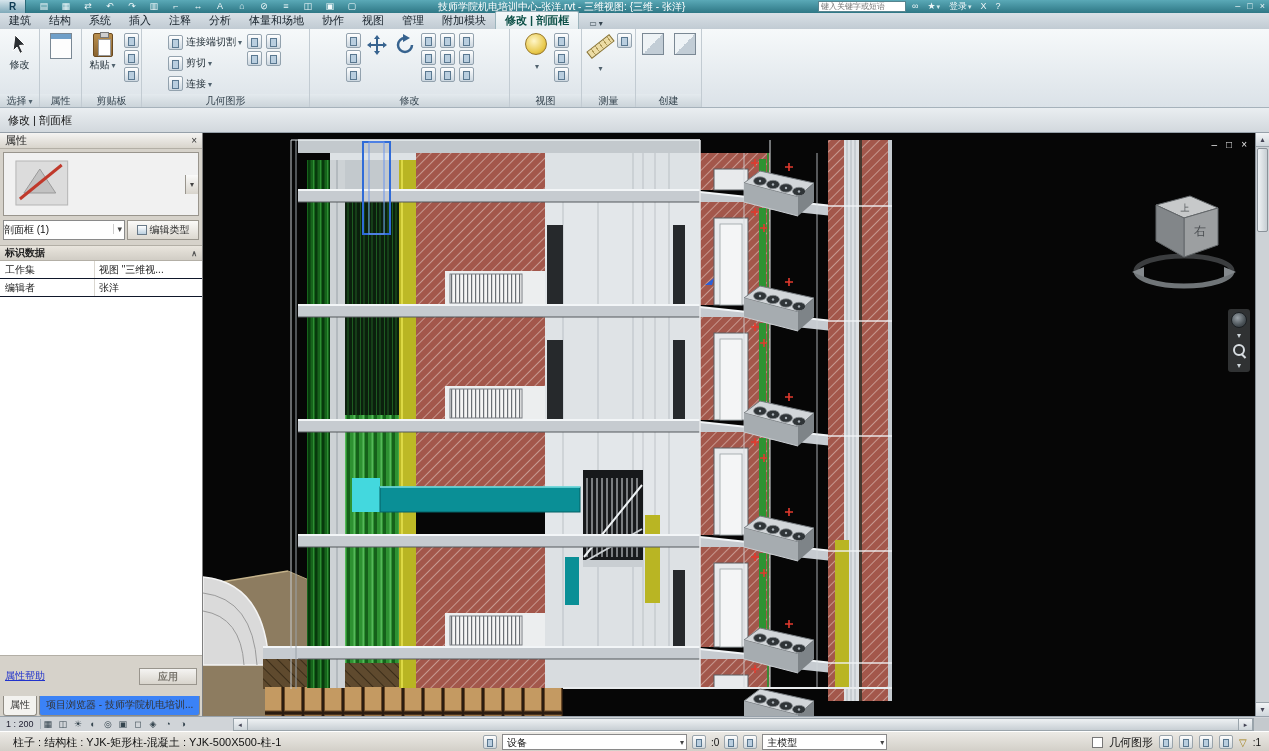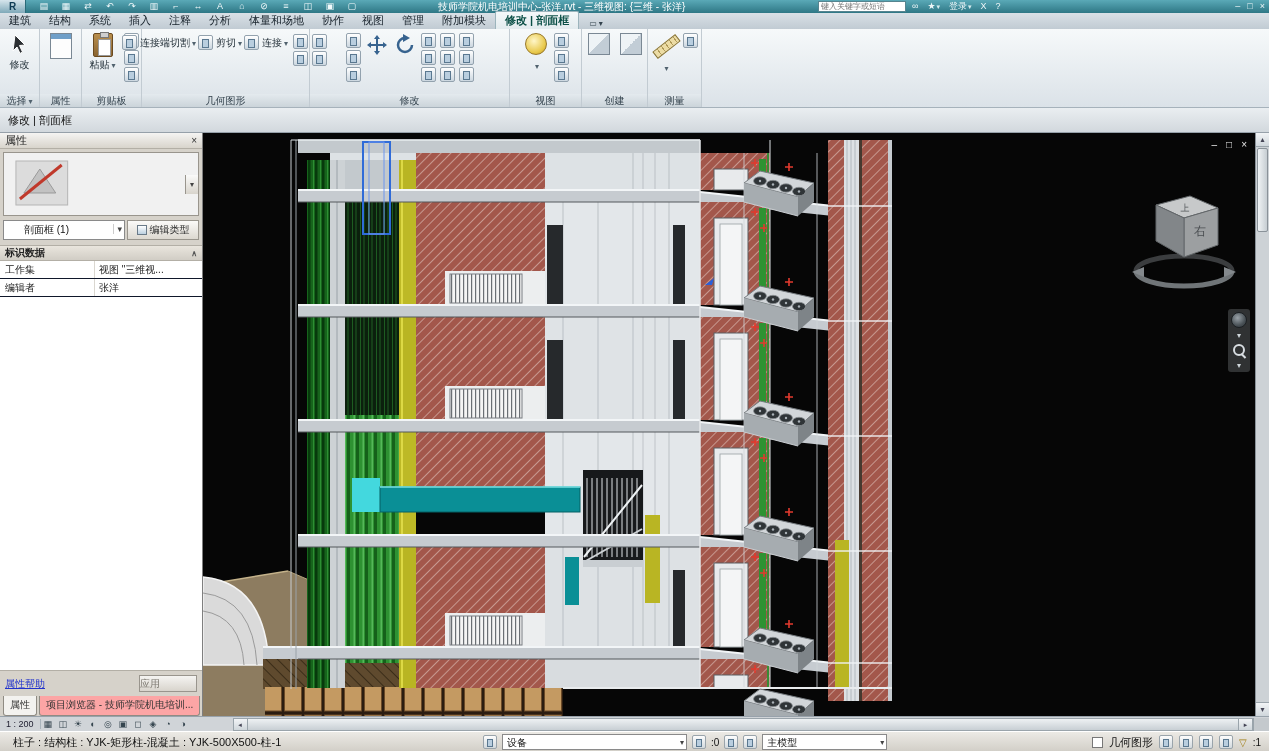--- a/index.html
+++ b/index.html
@@ -34,21 +34,21 @@
 .cap{font-size:10px;color:#1d2a33;margin-top:1px;white-space:nowrap;}
 .ic24{width:24px;height:24px;display:block;}
 .mi{display:inline-block;width:15px;height:15px;border:1px solid #93a2ae;border-radius:2px;background:linear-gradient(#ffffff,#ccd7e0);flex:none;}
 .mi::after{content:"";display:block;margin:3px;height:7px;border:1px solid #5a7890;background:#b9cedf;}
 .mi-col{display:flex;flex-direction:column;gap:2px;margin-left:3px;}
 .icon-props{display:block;width:22px;height:26px;background:#fdfdfd;border:1px solid #7a8894;box-shadow:inset 0 5px 0 #6f9fc8;}
 .icon-paste{display:block;width:20px;height:24px;background:linear-gradient(#b98f4e,#8a6430);border:1px solid #6a4a20;position:relative;border-radius:2px;}
 .icon-paste::after{content:"";position:absolute;left:4px;top:5px;width:11px;height:15px;background:#fff;border:1px solid #999;}
 .icon-paste::before{content:"";position:absolute;left:6px;top:-2px;width:7px;height:4px;background:#cfcfcf;border:1px solid #777;}
 .geo-wrap{display:flex;gap:5px;}
-.geo-rows{display:flex;flex-direction:row;gap:2px;}
+.geo-rows{display:flex;flex-direction:column;gap:2px;}
 .geo-row{display:flex;align-items:center;gap:3px;height:19px;font-size:10px;color:#1d2a33;white-space:nowrap;}
 .geo-side{display:grid;grid-template-columns:17px 17px;gap:2px;align-content:start;margin-top:1px;}
 .mod-wrap{display:flex;gap:4px;align-items:flex-start;}
 .mi-col3{display:flex;flex-direction:column;gap:2px;}
 .icon-ruler{display:block;width:24px;height:24px;position:relative;}
 .icon-ruler::after{content:"";position:absolute;left:-2px;top:9px;width:27px;height:7px;background:repeating-linear-gradient(90deg,#ecdca4 0 4px,#b09a58 4px 5px);border:1px solid #8a7430;transform:rotate(-38deg);}
 .icon-bulb{display:block;width:22px;height:22px;border-radius:50%;background:radial-gradient(circle at 40% 35%,#fff6c8,#e8c84a 65%,#b89020);border:1px solid #98782a;}
 .icon-box3d{display:block;width:22px;height:22px;border:1px solid #7a8894;background:linear-gradient(135deg,#eef3f6 50%,#c2cdd6 50%);}
 
 
@@ -57,35 +57,35 @@
 
 .workspace{position:absolute;top:133px;left:0;width:100%;height:583px;background:#000;}
 
 
 .palette{position:absolute;left:0;top:0;width:203px;height:583px;background:#d6d2ca;border-right:1px solid #7f7f7f;display:flex;flex-direction:column;font-size:11px;}
 .pal-title{height:16px;background:linear-gradient(#f5f4f2,#d8d4cc);border-bottom:1px solid #b3afa6;display:flex;align-items:center;padding:0 5px;color:#222;flex:none;}
 .pal-close{margin-left:auto;font-size:10px;color:#333;}
 .pal-preview{margin:3px 3px 2px;height:64px;background:#f4f4f4;border:1px solid #99958d;position:relative;flex:none;}
 .pal-combo-arrow{position:absolute;right:0;top:22px;width:13px;height:19px;border-left:1px solid #99958d;background:linear-gradient(#fafaf9,#d8d4cc);font-size:8px;text-align:center;line-height:19px;color:#444;}
 .pal-typerow{display:flex;gap:2px;margin:2px 3px;height:20px;flex:none;}
-.combo{flex:1;background:#fff;border:1px solid #8a8a8a;display:flex;align-items:center;padding:0 20px;font-size:10px;position:relative;color:#111;}
+.combo{flex:1;background:#fff;border:1px solid #8a8a8a;display:flex;align-items:center;padding:0 0;font-size:10px;position:relative;color:#111;}
 .combo::after{content:"▾";position:absolute;right:2px;top:3px;font-size:9px;color:#444;border-left:1px solid #ccc;padding-left:3px;}
 .edit-type{width:72px;border:1px solid #99958d;background:linear-gradient(#fbfaf8,#dcd8d0);display:flex;align-items:center;justify-content:center;font-size:10px;gap:3px;color:#333;}
 .et-ico{width:10px;height:10px;border:1px solid #6a7a88;background:linear-gradient(#fff,#bcd0e0);}
 .sec-header{height:16px;margin-top:3px;background:linear-gradient(#e9e5dd,#d1cdc5);border-top:1px solid #b3afa6;border-bottom:1px solid #b3afa6;display:flex;align-items:center;padding:0 5px;font-size:10px;font-weight:bold;color:#222;flex:none;}
 .sec-collapse{margin-left:auto;font-size:8px;color:#555;}
 .prop-row{display:flex;height:18px;background:#fff;border-bottom:1px solid #0f172a;flex:none;}
 .prop-row .pl{width:95px;padding:2px 5px;border-right:1px solid #dad7d0;color:#222;font-size:10px;white-space:nowrap;overflow:hidden;}
 .prop-row .pv{flex:1;padding:2px 4px;font-size:10px;color:#222;white-space:nowrap;overflow:hidden;}
 .prop-empty{flex:1;background:#fff;border-bottom:1px solid #b3afa6;}
-.pal-footer{height:25px;display:flex;align-items:center;padding:0 5px;flex:none;}
+.pal-footer{height:40px;display:flex;align-items:center;padding:0 5px;flex:none;}
 .help-link{color:#2233cc;text-decoration:underline;font-size:10px;}
-.apply-btn{margin-left:auto;width:58px;height:17px;border:1px solid #99958d;background:linear-gradient(#f5f4f2,#d8d4cc);color:#7c7870;font-size:10px;text-align:left;line-height:15px;}
+.apply-btn{margin-left:auto;width:58px;height:17px;border:1px solid #99958d;background:linear-gradient(#f5f4f2,#d8d4cc);color:#7c7870;font-size:10px;text-align:center;line-height:15px;font-weight:bold;}
 .pal-tabs{height:20px;display:flex;padding-left:3px;gap:2px;flex:none;}
-.pal-tab{border:1px solid #8f8b83;border-top:none;background:#fca5a5;padding:0 6px;font-size:10px;line-height:17px;color:#333;border-radius:0 0 3px 3px;white-space:nowrap;overflow:hidden;max-width:162px;}
+.pal-tab{border:1px solid #8f8b83;border-top:none;background:#3b82f6;padding:0 6px;font-size:10px;line-height:17px;color:#333;border-radius:0 0 3px 3px;white-space:nowrap;overflow:hidden;max-width:162px;}
 .pal-tab.active{background:#f3f2ef;}
 
 
 .drawing{position:absolute;left:203px;top:0;right:0;height:583px;background:#000;overflow:hidden;}
 .model-svg{position:absolute;left:0;top:0;}
 .viewcube{position:absolute;left:925px;top:52px;width:112px;height:118px;}
 .navbar{position:absolute;left:1025px;top:176px;width:22px;display:flex;flex-direction:column;align-items:center;background:rgba(200,208,214,.22);border-radius:3px;padding:3px 0;gap:4px;}
 .nav-wheel{width:16px;height:16px;border-radius:50%;background:radial-gradient(circle at 40% 35%,#9aa2a8,#4a5257 60%,#2a3034);border:1px solid #1c2023;}
 .nav-mag{width:15px;height:15px;position:relative;}
 .nav-mag::before{content:"";position:absolute;left:1px;top:1px;width:8px;height:8px;border:2px solid #d8dde1;border-radius:50%;}
@@ -280,43 +280,43 @@
         </div>
         <div class="mi-col3">
           <span class="mi"></span>
           <span class="mi"></span>
           <span class="mi"></span>
         </div>
       </div>
       <div class="panel-label">视图</div>
     </div>
 
-    <div class="panel" style="width:66px">
-      <div style="display:flex;gap:6px">
-        <div class="bigbtn" style="width:26px">
-          <span class="icon-box3d"></span>
-        </div>
-        <div class="bigbtn" style="width:26px">
-          <span class="icon-box3d"></span>
-        </div>
-      </div>
-      <div class="panel-label">创建</div>
-    </div>
-
     <div class="panel" style="width:54px">
       <div style="display:flex;gap:3px">
         <div class="bigbtn" style="width:28px">
           <span class="icon-ruler"></span>
           <span class="dd"></span>
         </div>
         <div class="mi-col3">
           <span class="mi"></span>
         </div>
       </div>
       <div class="panel-label">测量</div>
+    </div>
+
+    <div class="panel" style="width:66px">
+      <div style="display:flex;gap:6px">
+        <div class="bigbtn" style="width:26px">
+          <span class="icon-box3d"></span>
+        </div>
+        <div class="bigbtn" style="width:26px">
+          <span class="icon-box3d"></span>
+        </div>
+      </div>
+      <div class="panel-label">创建</div>
     </div>
 
     <div style="flex:1"></div>
   </div>
 
   <div class="contextbar">修改 | 剖面框</div>
 
   <div class="workspace">
 
     <div class="palette">

